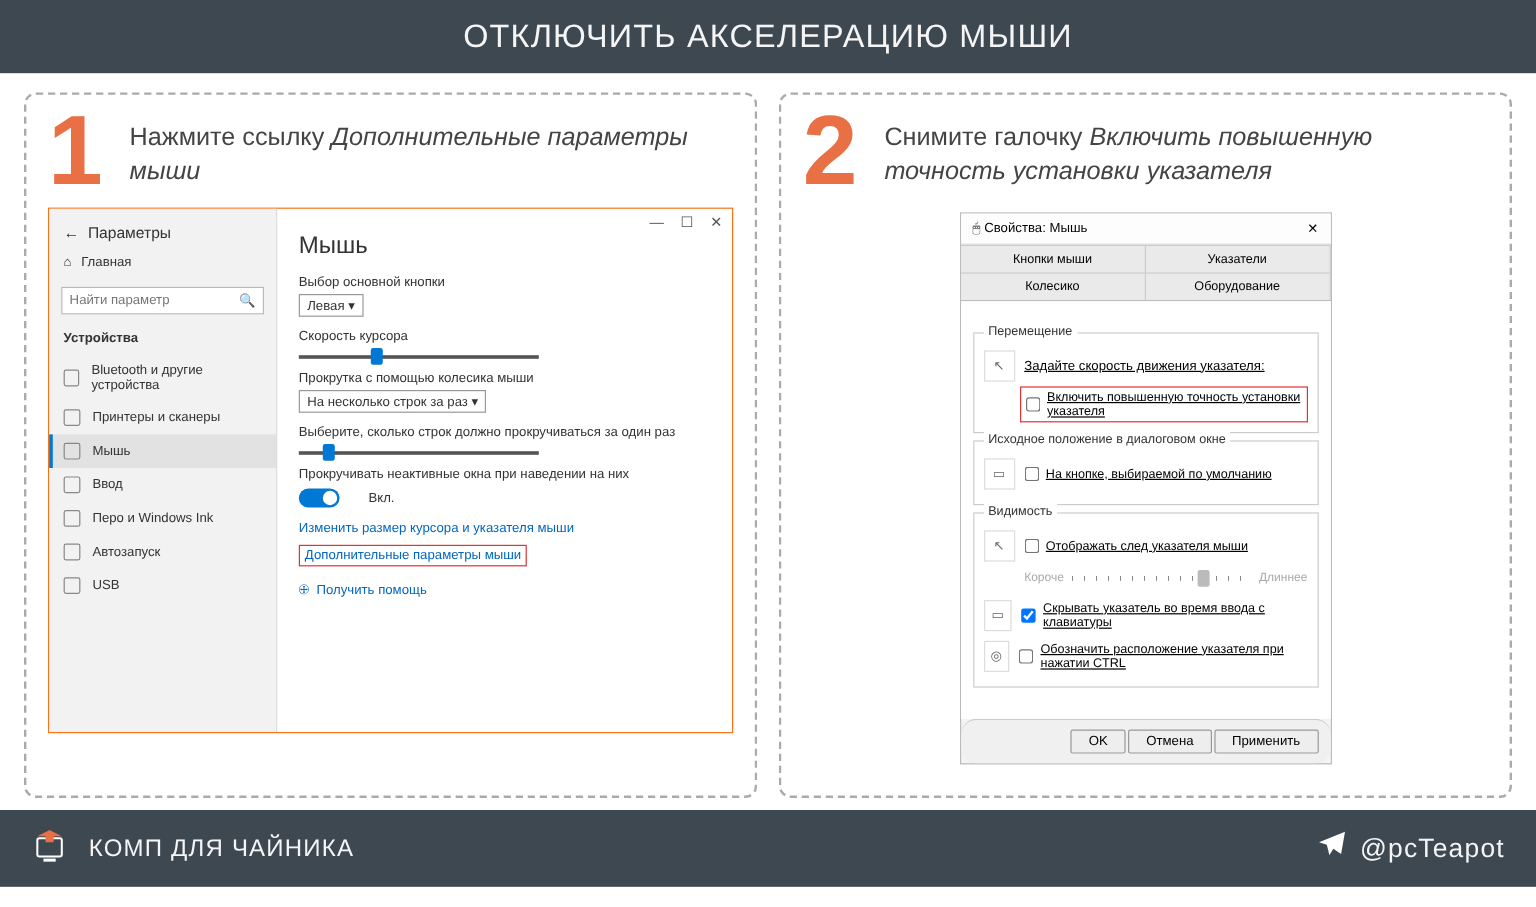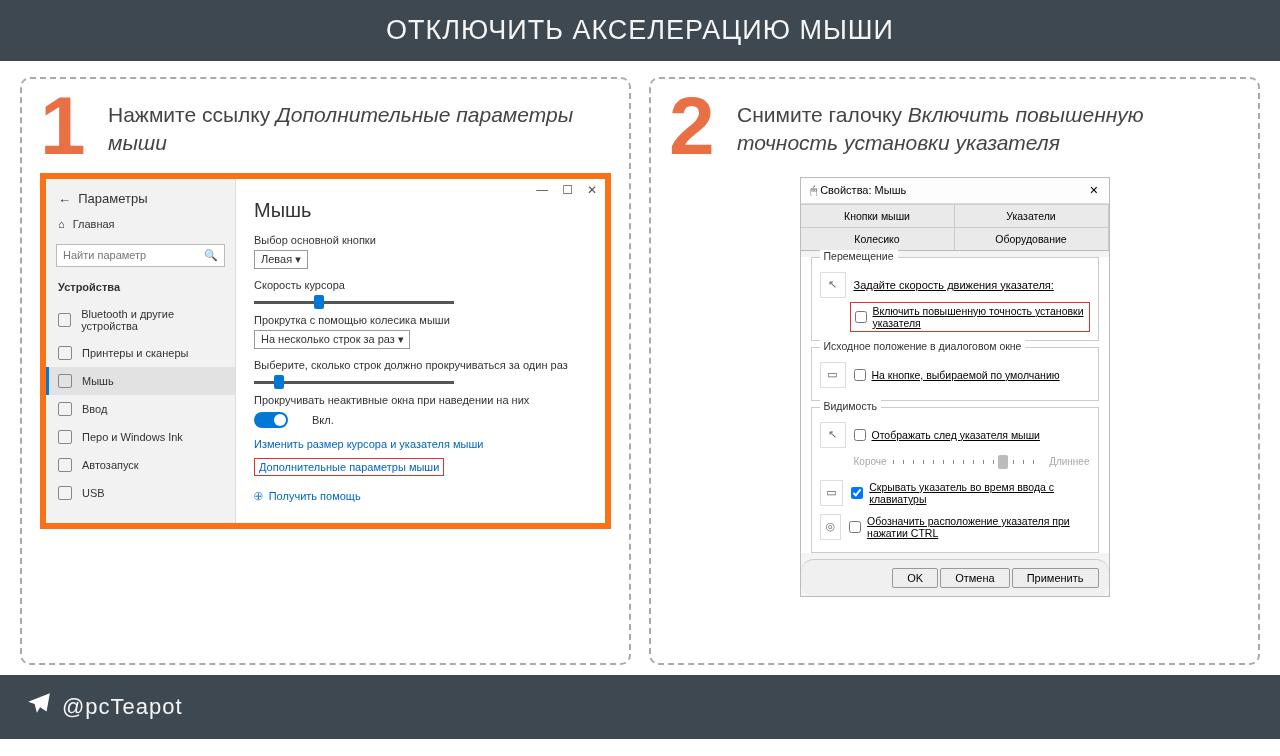--- a/index.html
+++ b/index.html
@@ -47,22 +47,22 @@
   }
   .panel-caption {
     font-size: 21px;
     color: #444;
     line-height: 1.35;
     padding-top: 12px;
   }
   .panel-caption .italic { font-style: italic; }
   
   .win-settings {
-    border: 6px solid #f97316;
-    height: 356px;
+    border: 1px solid #f97316;
+    height: 438px;
     display: flex;
     font-size: 11px;
     color: #333;
     background:#fff;
   }
   .ws-sidebar {
     width: 190px;
     background: #f2f2f2;
     padding: 8px 0;
     border-right: 1px solid #ddd;
@@ -103,21 +103,21 @@
     background:#f4f4f4;
     font-size:11px;
     margin-left:auto; margin-right:auto;
     margin-top:4px;
   }
   .props-title{display:flex;justify-content:space-between;align-items:center;padding:6px 10px;background:#fdfdfd;border-bottom:1px solid #ddd;}
   .props-tabs{display:flex;flex-wrap:wrap;border-bottom:1px solid #bbb;font-size:10.5px;}
   .props-tab{padding:5px 10px;background:#eaeaea;border-right:1px solid #ccc;border-top:1px solid #ccc;cursor:pointer;}
   .props-tab.row2{flex:1;text-align:center;}
   .props-tab.active{background:#fff;border-bottom:1px solid #fff;position:relative;top:1px;}
-  .props-body{background:#fff;margin:0;padding:0 10px;}
+  .props-body{background:#fff;margin:0;padding:20px 10px;}
   .group{border:1px solid #ccc;margin:6px 0;padding:6px 8px 8px;position:relative;}
   .group-title{position:absolute;top:-8px;left:8px;background:#fff;padding:0 4px;font-size:10.5px;color:#333;}
   .group-row{display:flex;align-items:center;gap:8px;margin:8px 0 4px;}
   .cursor-ico{width:26px;height:26px;border:1px solid #ddd;display:inline-flex;align-items:center;justify-content:center;color:#666;}
   .small-slider{flex:1;height:20px;display:flex;align-items:center;gap:6px;font-size:10px;}
   .small-track{flex:1;height:4px;background:repeating-linear-gradient(90deg,#888 0 1px,transparent 1px 10px);position:relative;}
   .small-thumb{width:10px;height:14px;background:#0078d4;position:absolute;top:-5px;left:50%;border-radius:2px;}
   .small-thumb.dis{background:#bbb;}
   .chk{display:flex;align-items:center;gap:6px;margin-left:34px;font-size:10.5px;}
   .chk input{width:12px;height:12px;}
@@ -309,20 +309,30 @@
         <button>OK</button>
         <button>Отмена</button>
         <button>Применить</button>
       </div>
     </div>
   </div>
 
 </div>
 
 <div class="footer">
+  <div class="left">
+    <span class="logo-ico">
+      <svg viewBox="0 0 40 40">
+          <rect x="6" y="10" width="24" height="18" rx="2" fill="none" stroke="#fff" stroke-width="2"></rect>
+          <rect x="12" y="30" width="12" height="3" fill="#fff"></rect>
+          <polygon points="18,2 30,8 22,8 22,14 14,14 14,8 6,8" fill="#e96f44"></polygon>
+        </svg>
+    </span>
+    <span>КОМП ДЛЯ ЧАЙНИКА</span>
+  </div>
   <div class="tg">
     <span>
       <svg width="26" height="26" viewBox="0 0 24 24">
           <path fill="#fff" d="M22 2L2 10l6 2 2 8 3-5 6 4z"></path>
         </svg>
     </span>
     <span>@pcTeapot</span>
   </div>
 </div>
 

